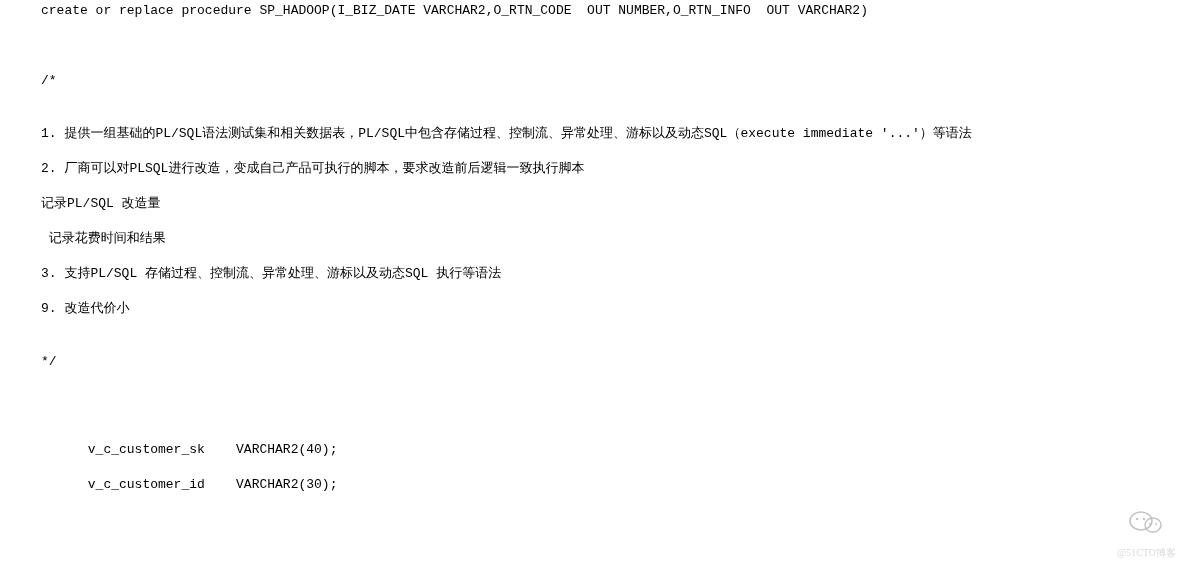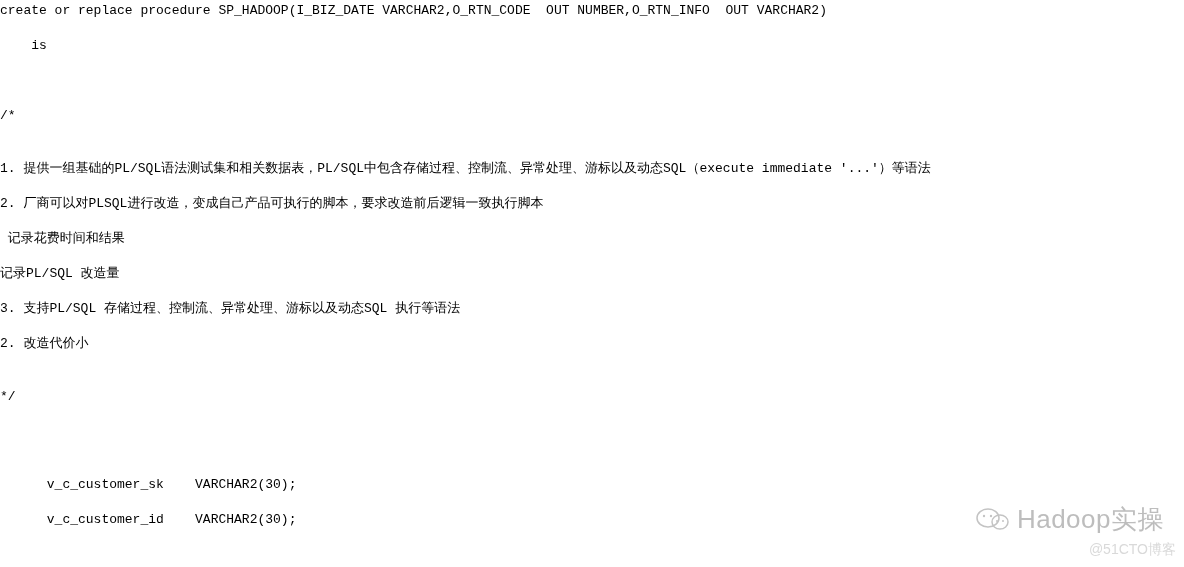--- a/index.html
+++ b/index.html
@@ -14,66 +14,65 @@
     color: #000000;
     overflow: hidden;
     position: relative;
   }
   pre {
     margin: 0;
     padding: 2px 0 0 0;
     white-space: pre;
     font-family: inherit;
   }
-  .line { display: block; }
+  .line { display: block; margin-left: 41px; }
   .watermark-hadoop {
     position: absolute;
     right: 20px;
     bottom: 30px;
     font-size: 26px;
     color: #b6b6b6;
     font-family: "Microsoft YaHei", Arial, sans-serif;
     font-weight: 500;
     letter-spacing: 0.5px;
     opacity: 0.9;
     display: flex;
     align-items: center;
     gap: 6px;
   }
   .watermark-hadoop svg { opacity: 0.9; }
   .watermark-small {
     position: absolute;
     right: 8px;
     bottom: 8px;
-    font-size: 14px;
+    font-size: 10px;
     color: #d9d9d9;
-    font-family: Liberation Sans, sans-serif;
+    font-family: Liberation Serif, serif;
   }
 </style>
 </head>
 <body>
 
 <pre><span class="line">create or replace procedure SP_HADOOP(I_BIZ_DATE VARCHAR2,O_RTN_CODE  OUT NUMBER,O_RTN_INFO  OUT VARCHAR2)</span>
-<span class="line">    is</span>
 <span class="line"></span>
 <span class="line"></span>
 <span class="line">/*</span>
 <span class="line"></span>
 <span class="line">1. 提供一组基础的PL/SQL语法测试集和相关数据表，PL/SQL中包含存储过程、控制流、异常处理、游标以及动态SQL（execute immediate '...'）等语法</span>
 <span class="line">2. 厂商可以对PLSQL进行改造，变成自己产品可执行的脚本，要求改造前后逻辑一致执行脚本</span>
+<span class="line">记录PL/SQL 改造量</span>
 <span class="line"> 记录花费时间和结果</span>
-<span class="line">记录PL/SQL 改造量</span>
 <span class="line">3. 支持PL/SQL 存储过程、控制流、异常处理、游标以及动态SQL 执行等语法</span>
-<span class="line">2. 改造代价小</span>
+<span class="line">9. 改造代价小</span>
 <span class="line"></span>
 <span class="line">*/</span>
 <span class="line"></span>
 <span class="line"></span>
 <span class="line"></span>
-<span class="line">      v_c_customer_sk    VARCHAR2(30);</span>
+<span class="line">      v_c_customer_sk    VARCHAR2(40);</span>
 <span class="line">      v_c_customer_id    VARCHAR2(30);</span>
 
 
 
 <span class="line"></span>
 
 
 
 
 
@@ -85,16 +84,15 @@
 
 <div class="watermark-hadoop">
   <svg width="36" height="30" viewBox="0 0 36 30">
     <ellipse cx="13" cy="14" rx="11" ry="9" fill="none" stroke="#b6b6b6" stroke-width="1.5"></ellipse>
     <ellipse cx="25" cy="18" rx="8" ry="7" fill="none" stroke="#b6b6b6" stroke-width="1.5"></ellipse>
     <circle cx="9" cy="12" r="1.2" fill="#b6b6b6"></circle>
     <circle cx="16" cy="12" r="1.2" fill="#b6b6b6"></circle>
     <circle cx="22" cy="17" r="1" fill="#b6b6b6"></circle>
     <circle cx="28" cy="17" r="1" fill="#b6b6b6"></circle>
   </svg>
-  <span>Hadoop实操</span>
 </div>
 
 <div class="watermark-small">@51CTO博客</div>
 
 </body></html>

